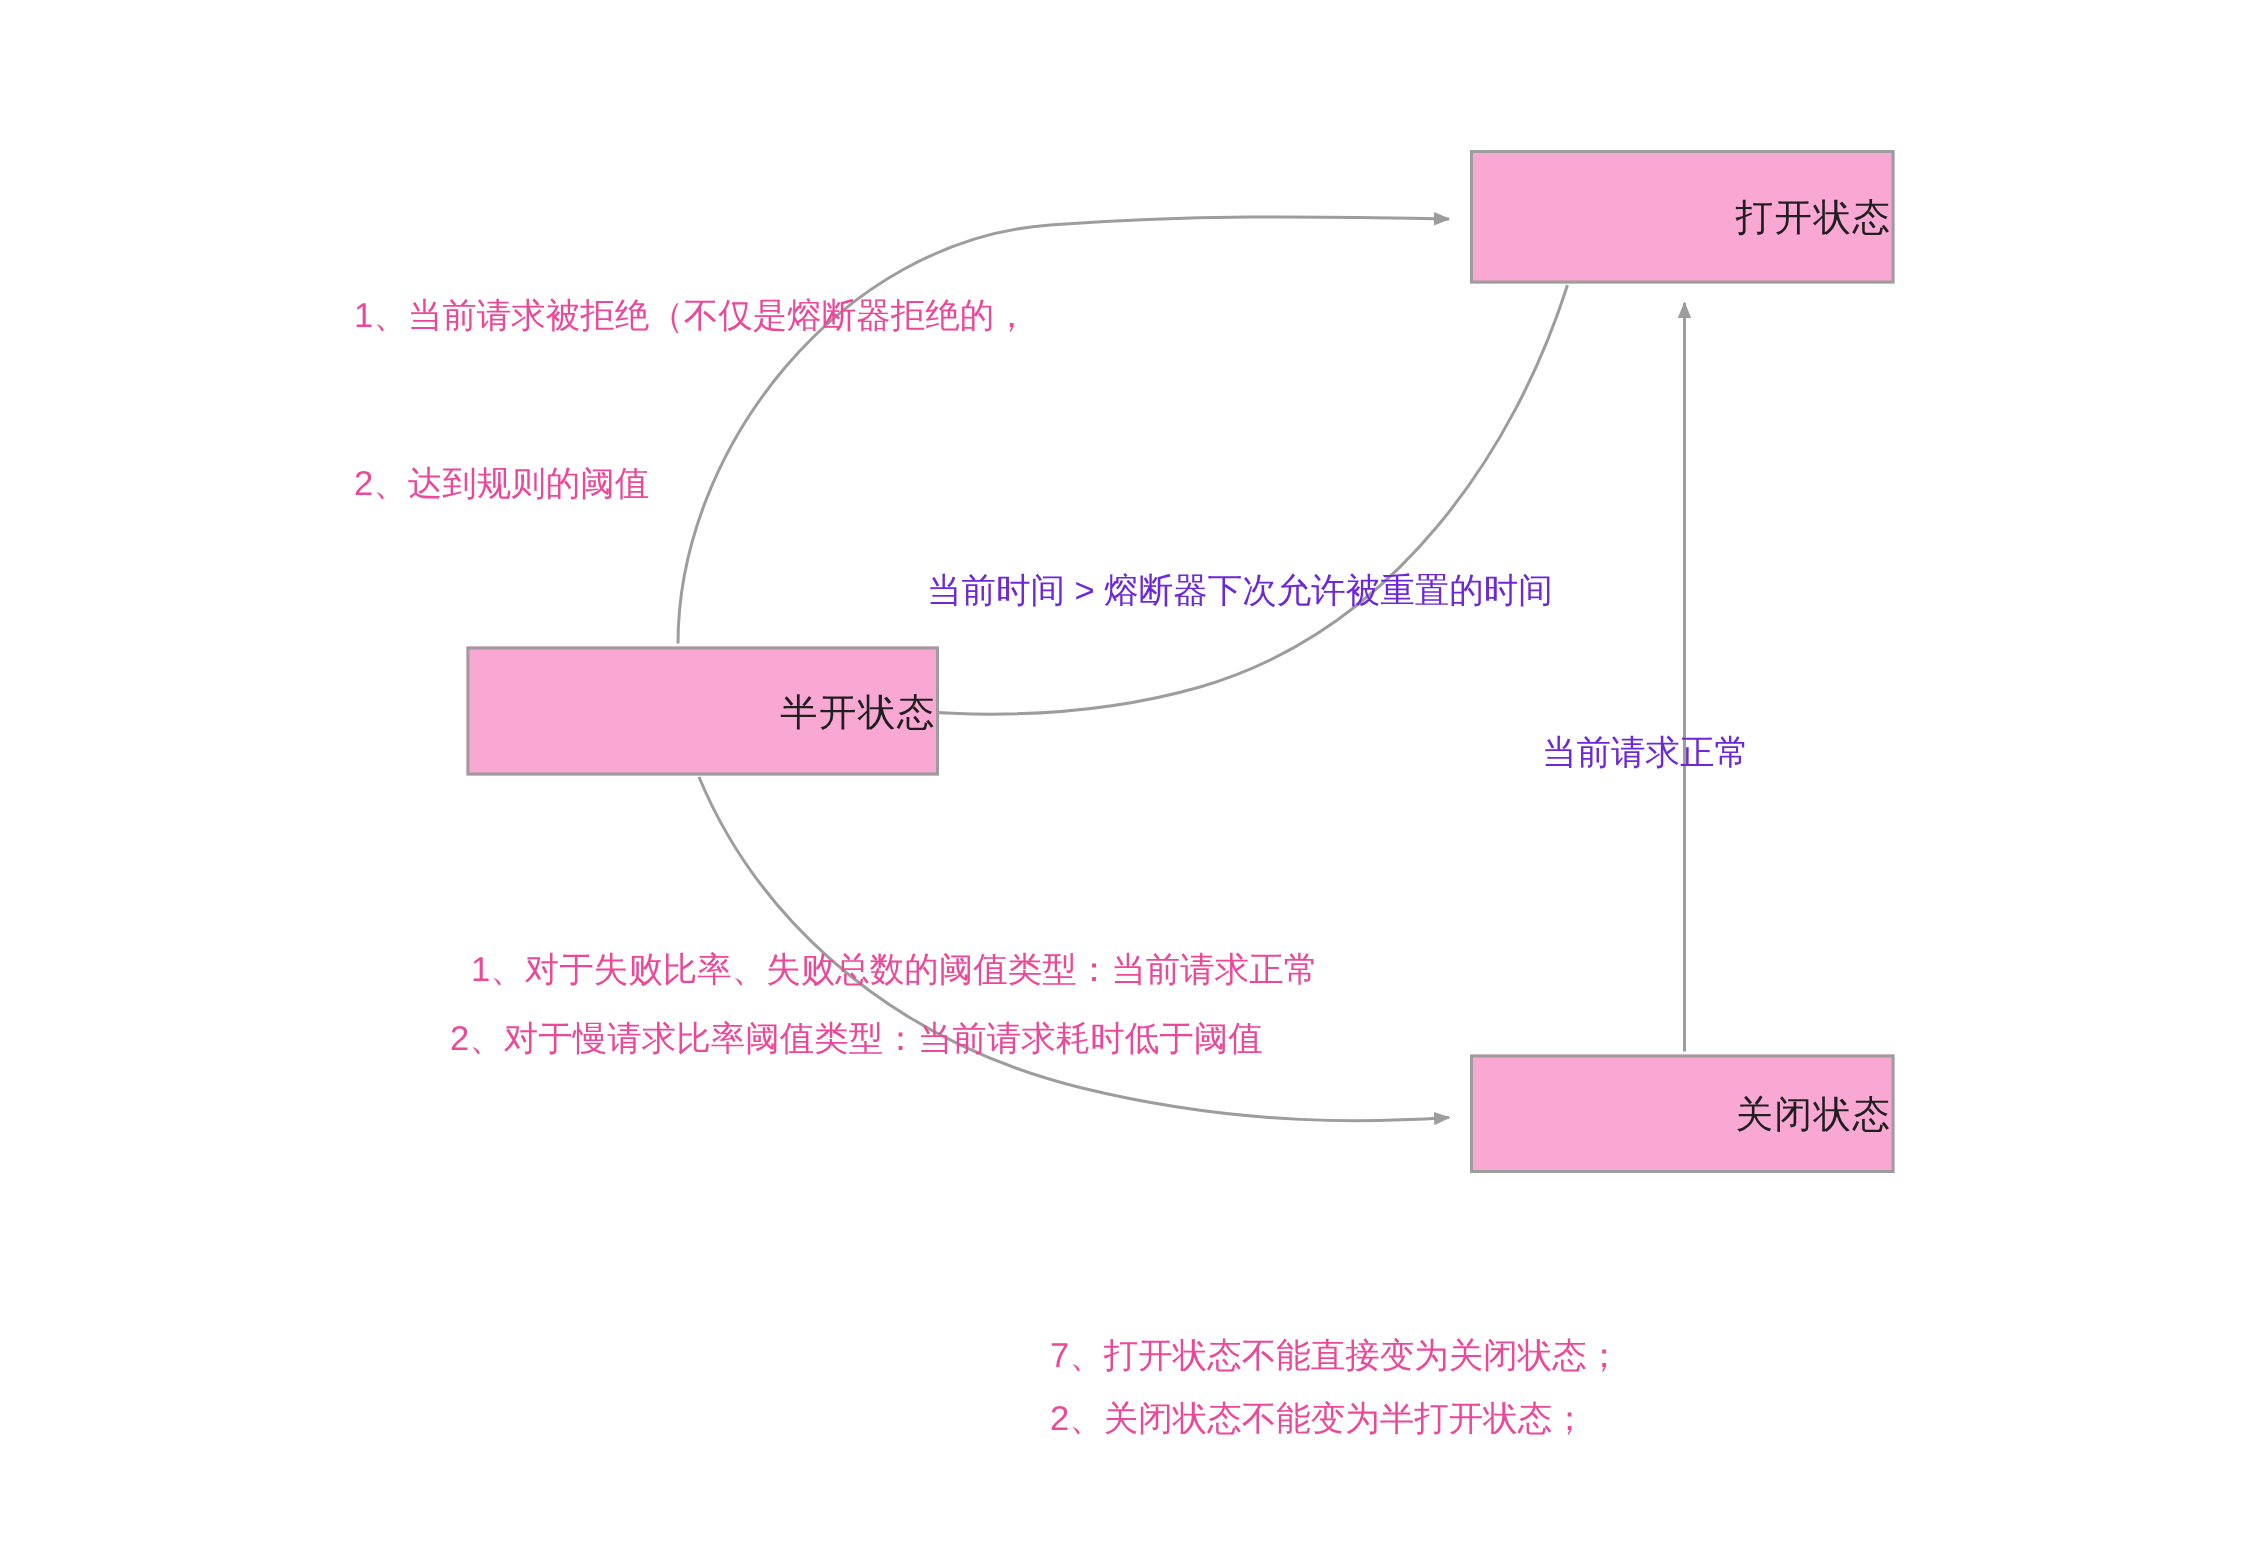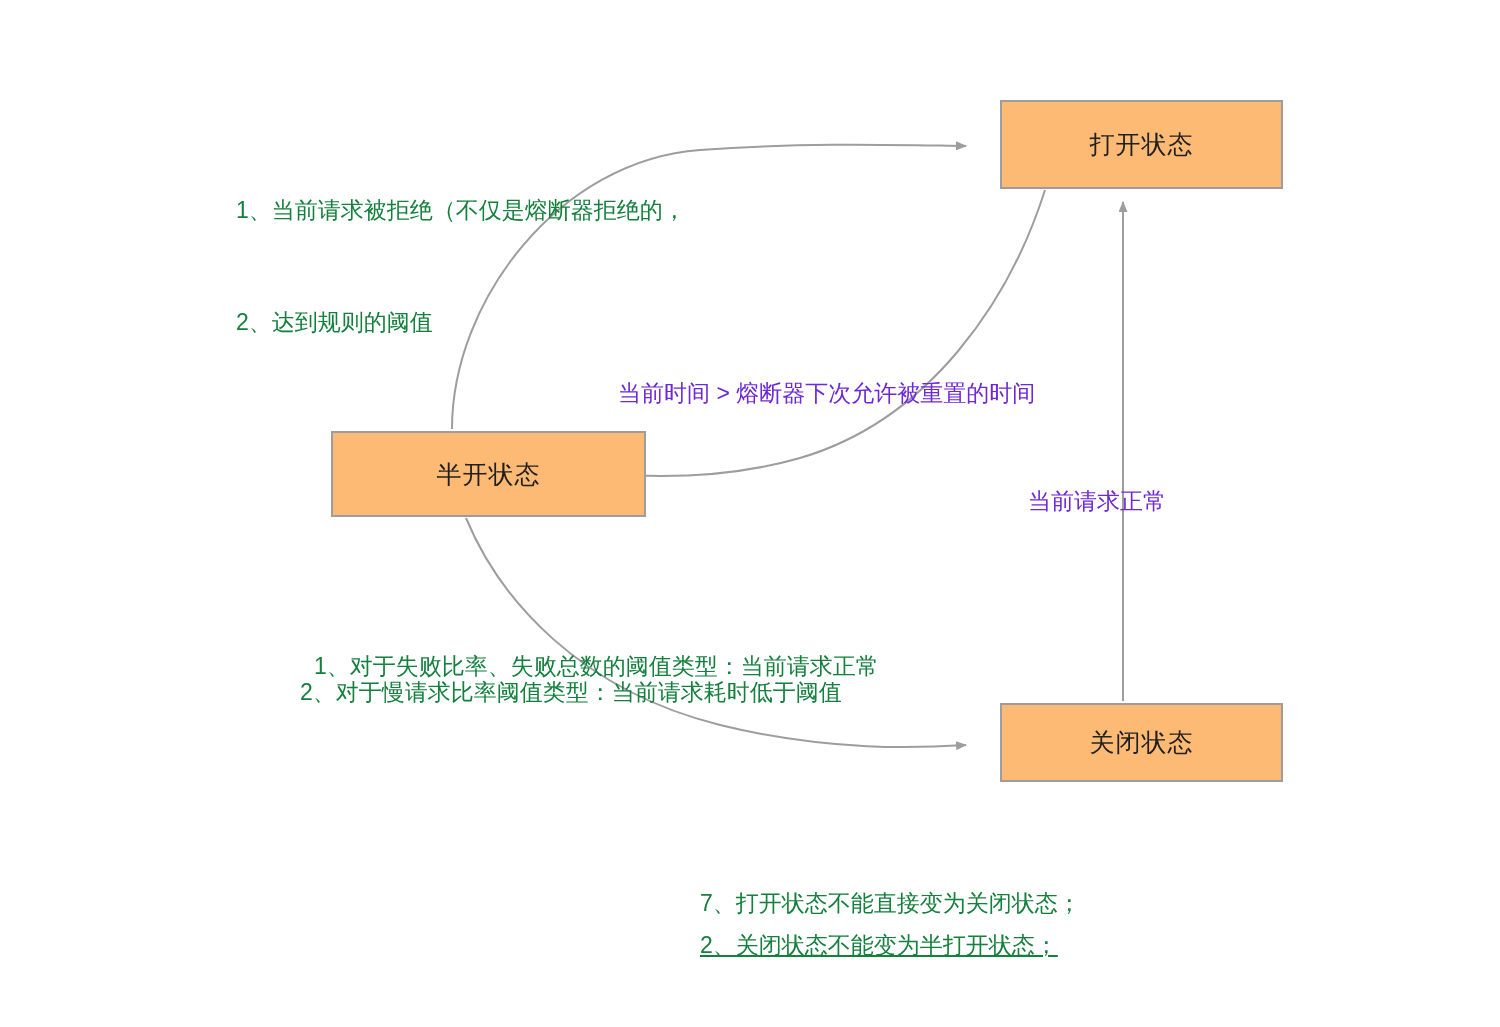--- a/index.html
+++ b/index.html
@@ -20,39 +20,38 @@
   }
   #edges {
     position: absolute;
     left: 0;
     top: 0;
     width: 1500px;
     height: 1027px;
   }
   .state-box {
     position: absolute;
-    background: #fdba74;
+    background: #f9a8d4;
     border: 2px solid #9d9d9d;
     box-sizing: border-box;
     display: flex;
     align-items: center;
-    justify-content: center;
-    margin-left: 20px;
+    justify-content: flex-end;
   }
   .state-label {
     font-size: 25px;
     color: #1f1f1f;
     letter-spacing: 1px;
     white-space: nowrap;
   }
   .note {
     position: absolute;
     font-size: 23px;
     line-height: 44px;
-    color: #15803d;
+    color: #ec4899;
     white-space: nowrap;
   }
   .note .indent {
     display: block;
     padding-left: 38px;
   }
   .edge-label {
     position: absolute;
     font-size: 23px;
     color: #6d28d9;
@@ -104,26 +103,26 @@
   </div>
 
   <div class="note" style="left:236px; top:300px;">
     <span>2、达到规则的阈值</span>
   </div>
 
   <div class="edge-label" style="left:618px; top:376px;">当前时间 &gt; 熔断器下次允许被重置的时间</div>
 
   <div class="edge-label" style="left:1028px; top:484px;">当前请求正常</div>
 
-  <div class="note" style="left:314px; top:644px;">
+  <div class="note" style="left:314px; top:624px;">
     <span>1、对于失败比率、失败总数的阈值类型：当前请求正常</span>
   </div>
 
   <div class="note" style="left:300px; top:670px;">
     <span>2、对于慢请求比率阈值类型：当前请求耗时低于阈值</span>
   </div>
 
   <div class="note" style="left:700px; top:882px; line-height:42px;">
     <span>7、打开状态不能直接变为关闭状态；</span>
-    <span style="display:block;text-decoration:underline;">2、关闭状态不能变为半打开状态；</span>
+    <span style="display:block;">2、关闭状态不能变为半打开状态；</span>
   </div>
 
 </div>
 
 </body></html>

